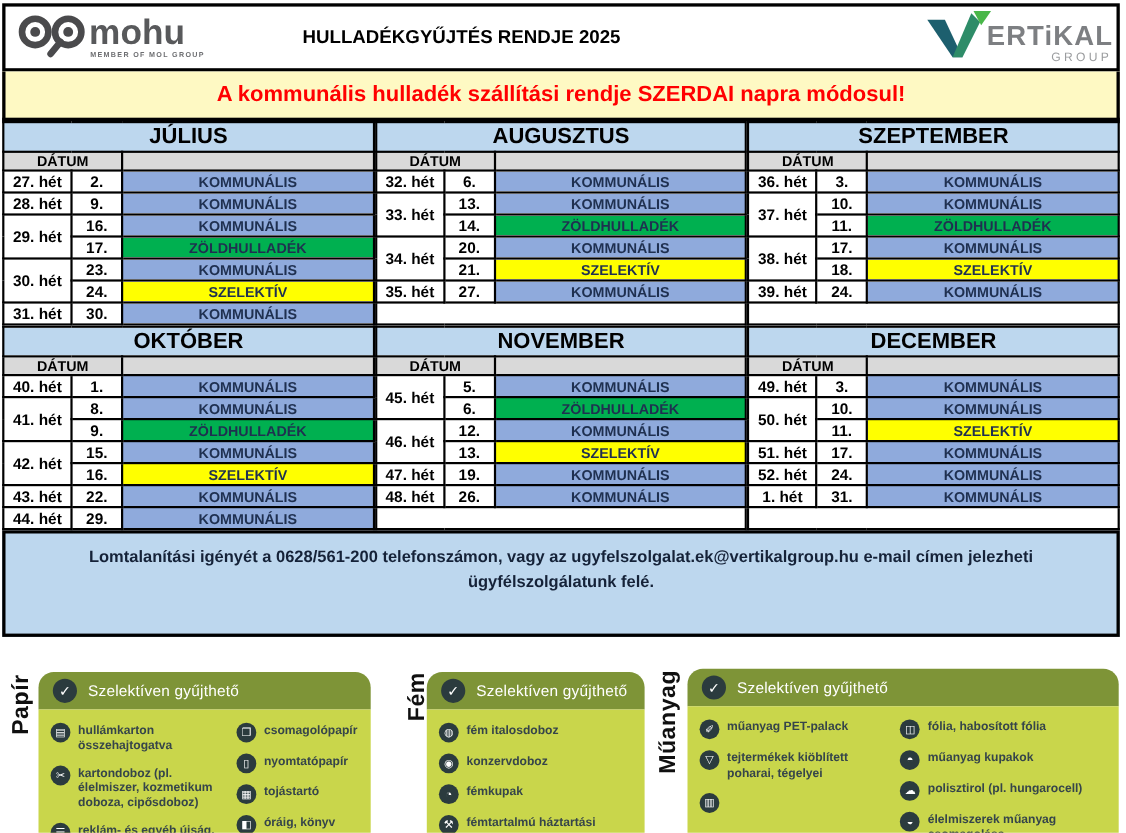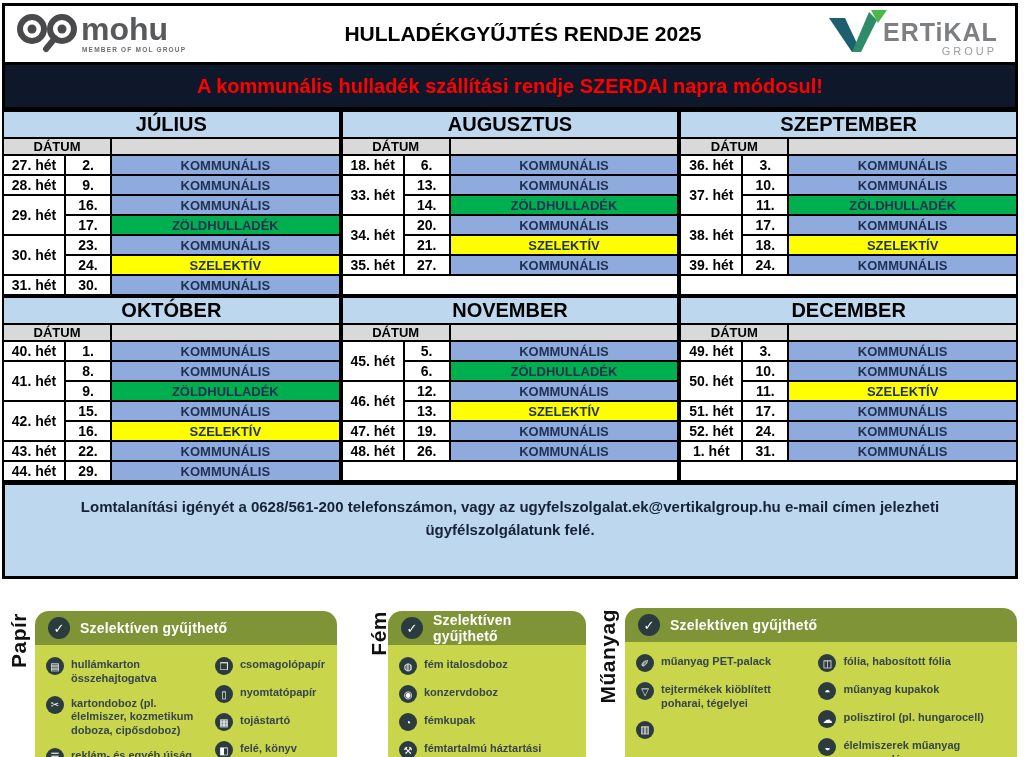--- a/index.html
+++ b/index.html
@@ -6,24 +6,24 @@
   body{
     width:1024px;height:757px;background:#ffffff;position:relative;overflow:hidden;
     font-family:"Liberation Sans", sans-serif;
   }
   .top-frame{position:absolute;left:2px;top:3px;width:1016px;}
   .header-box{
     box-sizing:border-box;border:3px solid #000;background:#fff;height:62px;
     display:flex;align-items:center;
   }
   .logo-mohu{width:260px;padding-left:10px;display:flex;align-items:center;}
-  .title-block{flex:1;text-align:center;font-weight:bold;color:#000;font-size:21px;line-height:1.32;}
-  .logo-vertikal{width:230px;display:flex;justify-content:flex-end;padding-right:14px;}
+  .title-block{flex:1;text-align:left;font-weight:bold;color:#000;font-size:17px;line-height:1.32;}
+  .logo-vertikal{width:230px;display:flex;justify-content:flex-end;}
   .notice-box{
-    box-sizing:border-box;border:3px solid #000;border-top:none;background:#0f172a;height:45px;
+    box-sizing:border-box;border:3px solid #000;border-top:none;background:#fef9c3;height:45px;
     display:flex;align-items:center;justify-content:center;
     color:#ff0000;font-weight:bold;font-size:20px;
   }
   .calendar-grid{display:flex;flex-wrap:wrap;width:1016px;}
   table.month-table{border-collapse:collapse;table-layout:fixed;width:33.333%;background:#fff;}
   table.month-table th, table.month-table td{border:2px solid #000;padding:0 2px;overflow:hidden;white-space:nowrap;}
   .month-name-row th{background:#BDD7EE;color:#000;font-size:20px;font-weight:bold;height:25px;text-align:center;}
   .datum-row th{background:#D9D9D9;color:#000;font-size:13px;font-weight:bold;height:15px;text-align:center;}
   .week-cell,.day-cell{background:#fff;color:#000;font-size:14px;font-weight:bold;text-align:center;height:18px;}
   .type-cell{font-size:13px;font-weight:bold;text-align:center;color:#1F3050;height:18px;}
@@ -45,21 +45,21 @@
   .panel-fem{left:388px;top:611px;width:198px;}
   .panel-muanyag{left:625px;top:608px;width:392px;}
   .panel-header{
     background:#7E9437;border-radius:14px 14px 0 0;height:34px;
     display:flex;align-items:center;padding:0 13px;gap:10px;
   }
   .check-circle{
     width:22px;height:22px;border-radius:50%;background:#2B3B3E;color:#fff;
     font-size:13px;display:flex;align-items:center;justify-content:center;flex:0 0 22px;
   }
-  .panel-header-label{color:#fff;font-weight:bold;font-size:14px;letter-spacing:.2px;}
+  .panel-header-label{color:#fff;font-weight:normal;font-size:14px;letter-spacing:.2px;}
   .panel-body{
     background:#C9D64B;border-radius:0 0 14px 14px;
     padding:11px 11px 13px;display:flex;gap:8px;
   }
   .panel-col{display:flex;flex-direction:column;gap:9px;flex:1;min-width:0;}
   .panel-papir .panel-col:first-child{flex:1.45;}
   .panel-muanyag .panel-col:first-child{flex:0.93;}
   .panel-item{display:flex;align-items:flex-start;gap:7px;}
   .item-icon{
     flex:0 0 18px;width:18px;height:18px;border-radius:50%;background:#2B3B3E;color:#fff;
@@ -161,21 +161,21 @@
         </colgroup>
         <tbody>
           <tr class="month-name-row">
             <th colspan="3">AUGUSZTUS</th>
           </tr>
           <tr class="datum-row">
             <th colspan="2">DÁTUM</th>
             <th></th>
           </tr>
           <tr>
-            <td class="week-cell" rowspan="1">18. hét</td>
+            <td class="week-cell" rowspan="1">32. hét</td>
             <td class="day-cell">6.</td>
             <td class="type-cell" style="background:#8FAADC">KOMMUNÁLIS</td>
           </tr>
           <tr>
             <td class="week-cell" rowspan="2">33. hét</td>
             <td class="day-cell">13.</td>
             <td class="type-cell" style="background:#8FAADC">KOMMUNÁLIS</td>
           </tr>
           <tr>
             <td class="day-cell">14.</td>
@@ -431,21 +431,21 @@
         <div class="panel-item">
         <div class="item-icon">▯</div>
         <div class="item-text">nyomtatópapír</div>
       </div>
         <div class="panel-item">
         <div class="item-icon">▦</div>
         <div class="item-text">tojástartó</div>
       </div>
         <div class="panel-item">
         <div class="item-icon">◧</div>
-        <div class="item-text">felé, könyv</div>
+        <div class="item-text">óráig, könyv</div>
       </div>
       </div>
     </div>
   </div>
 <div class="panel panel-fem" id="panel-1">
     <div class="panel-header">
     <div class="check-circle">✓</div>
     <div class="panel-header-label">Szelektíven gyűjthető</div>
   </div>
     <div class="panel-body">

